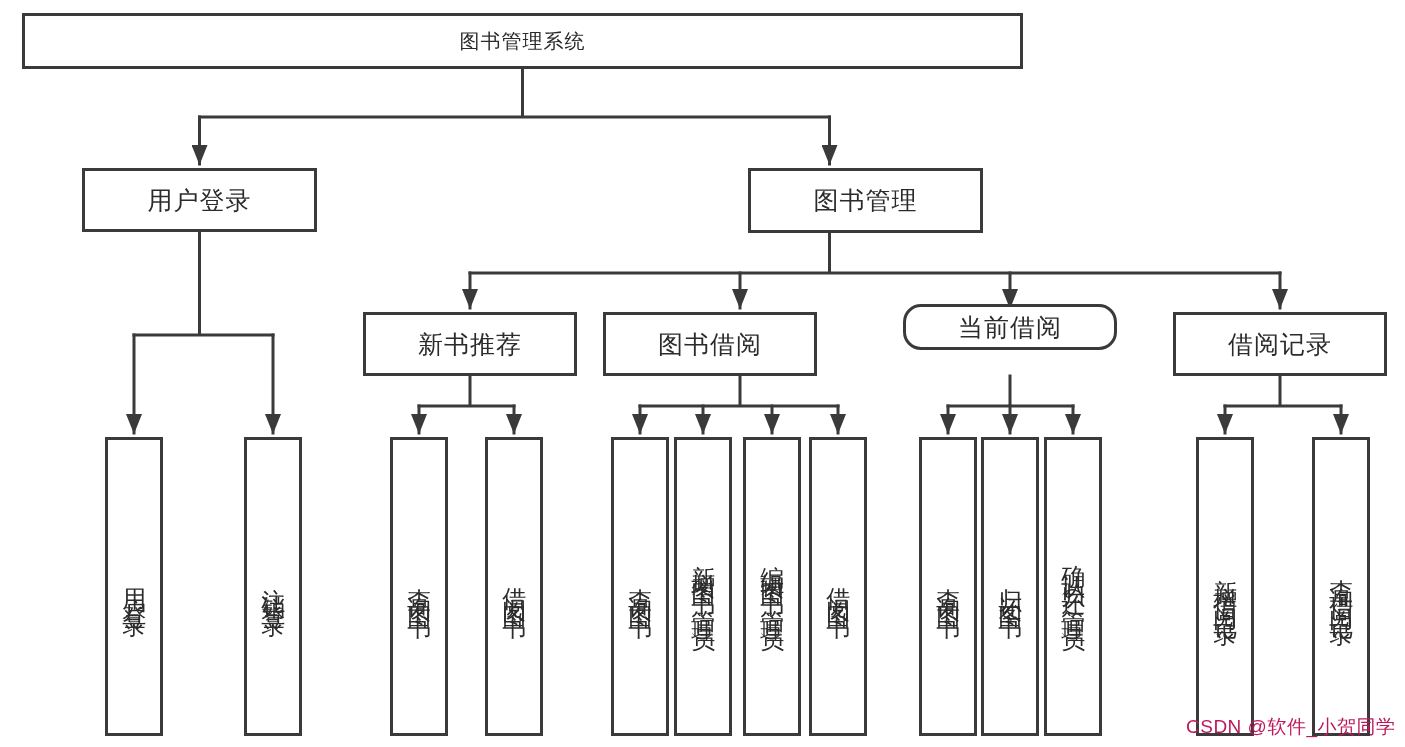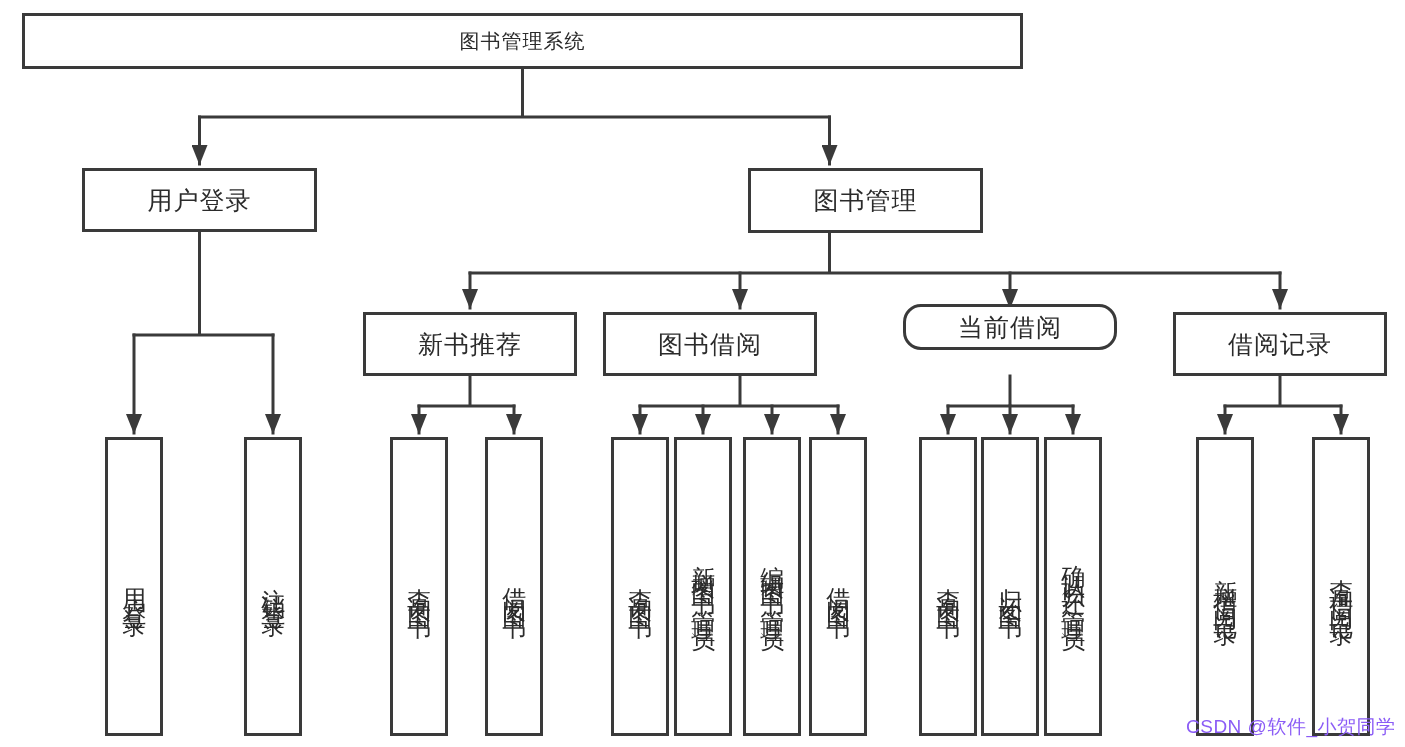--- a/index.html
+++ b/index.html
@@ -30,21 +30,21 @@
     font-size:24px;
     letter-spacing:9px;
     line-height:1.1;
     white-space:nowrap;
   }
   .watermark {
     position:absolute;
     left:1186px; top:714px;
     z-index:3;
     font-size:19px;
-    color:#8b5cf6;
+    color:#be185d;
     letter-spacing:0.5px;
     white-space:nowrap;
   }
 </style>
 </head>
 <body>
 
 <div class="canvas">
 
   <svg class="connectors" width="1405" height="747" viewBox="0 0 1405 747">

